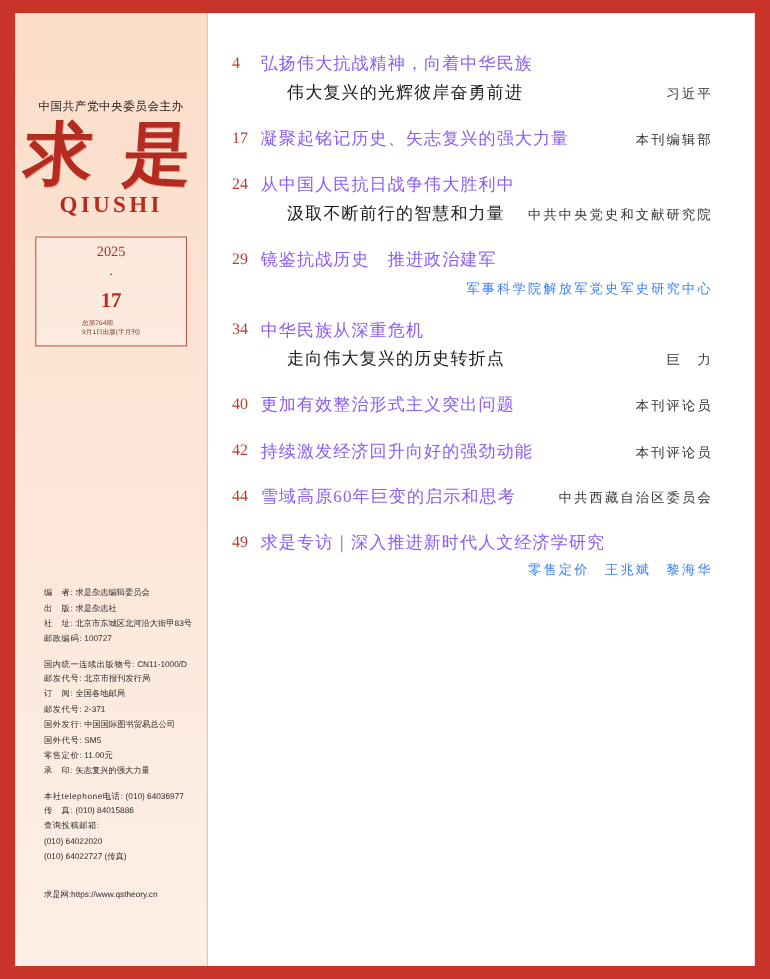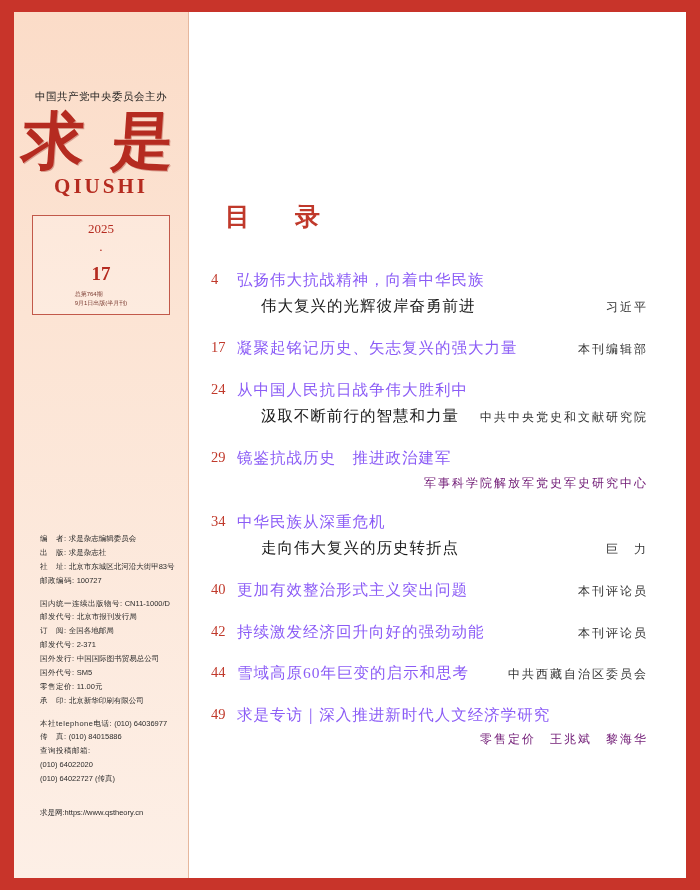--- a/index.html
+++ b/index.html
@@ -183,21 +183,21 @@
     font-size: 12px;
     color: #333333;
     letter-spacing: 2px;
     white-space: nowrap;
     font-family: "Liberation Serif", serif;
   }
   .author-right {
     text-align: right;
     display: block;
     font-size: 12px;
-    color: #701a75;
+    color: #3b82f6;
     letter-spacing: 2px;
     font-family: Liberation Mono, monospace;
     margin-top: 5px;
   }
 </style>
 </head>
 <body>
 
 <div class="page">
   <div class="frame-inner">
@@ -263,21 +263,21 @@
           <div class="row">
             <span class="lbl">国外代号:</span>
             <span>SM5</span>
           </div>
           <div class="row">
             <span class="lbl">零售定价:</span>
             <span>11.00元</span>
           </div>
           <div class="row">
             <span class="lbl">承　印:</span>
-            <span>北京新华印刷有限公司</span>
+            <span>矢志复兴的强大力量</span>
           </div>
         </div>
 
         <div class="grp">
           <div class="row">
             <span class="lbl">本社telephone电话:</span>
             <span>(010) 64036977</span>
           </div>
           <div class="row">
             <span class="lbl">传　真:</span>
@@ -293,21 +293,20 @@
           <div class="row">
             <span>(010) 64022727 (传真)</span>
           </div>
         </div>
       </div>
 
       <div class="site">求是网:https://www.qstheory.cn</div>
     </div>
 
     <div class="content">
-      <div class="toc-title">目　录</div>
 
       <div class="toc-list">
 
         <div class="toc-entry">
           <div class="pg">4</div>
           <div class="entry-body">
             <div class="line1">弘扬伟大抗战精神，向着中华民族</div>
             <div class="row-flex">
               <div class="line2">伟大复兴的光辉彼岸奋勇前进</div>
               <div class="author">习近平</div>

